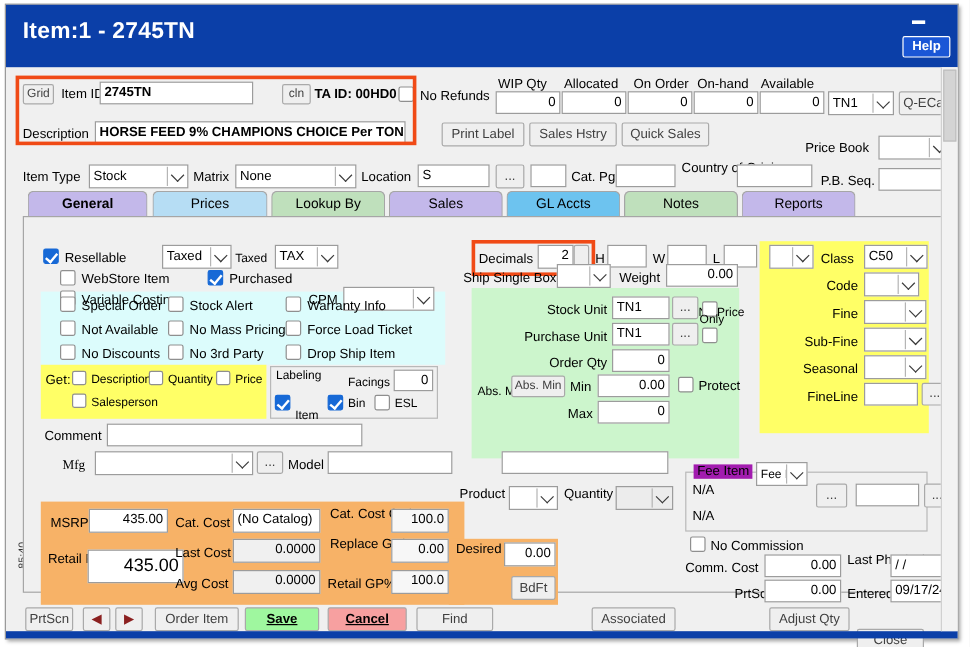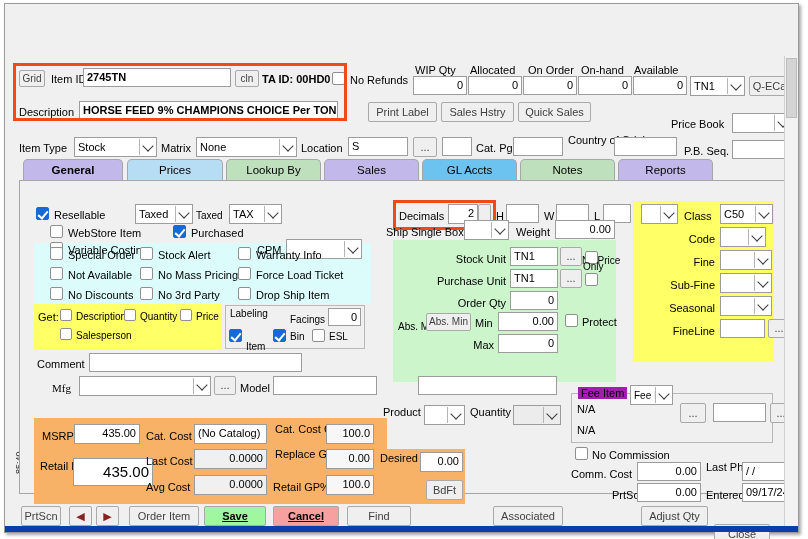--- a/index.html
+++ b/index.html
@@ -122,26 +122,31 @@
   .scrollv .thumb {
     position:absolute; left:1px; right:1px; top:2px; height:60px;
     background:#d4d4d4; border:1px solid #bdbdbd;
   }
 </style>
 </head>
 <body>
 
 <div class="window">
 
+  <div class="titlebar">
+    <div class="title-text">Item:1 - 2745TN</div>
+    <div class="min-btn"></div>
+    <div class="help-btn">Help</div>
+  </div>
 
   <div class="vtext" style="left:9px; top:470px;">85:40</div>
 
   <div class="btn small" style="left:14px; top:66px; width:26px; height:17px; line-height:15px;">Grid</div>
   <div class="lbl" style="left:46px; top:69px;">Item ID</div>
-  <div class="inp" style="left:78px; top:64px; width:148px; font-weight:bold;">2745TN</div>
+  <div class="inp" style="left:78px; top:64px; width:128px; font-weight:bold;">2745TN</div>
   <div class="btn small" style="left:230px; top:66px; width:24px; height:17px; line-height:15px;">cln</div>
   <div class="lbl" style="left:257px; top:69px; font-weight:bold;">TA ID: 00HD0</div>
   <div class="cb" style="left:327px; top:68px;"></div>
   <div class="lbl" style="left:345px; top:70px;">No Refunds</div>
 
   <div class="lbl" style="left:14px; top:102px;">Description</div>
   <div class="inp" style="left:74px; top:97px; width:259px; font-weight:bold;">HORSE FEED 9% CHAMPIONS CHOICE Per TON</div>
 
   <div class="hl" style="left:8px; top:59px; width:334px; height:58px;"></div>
 

